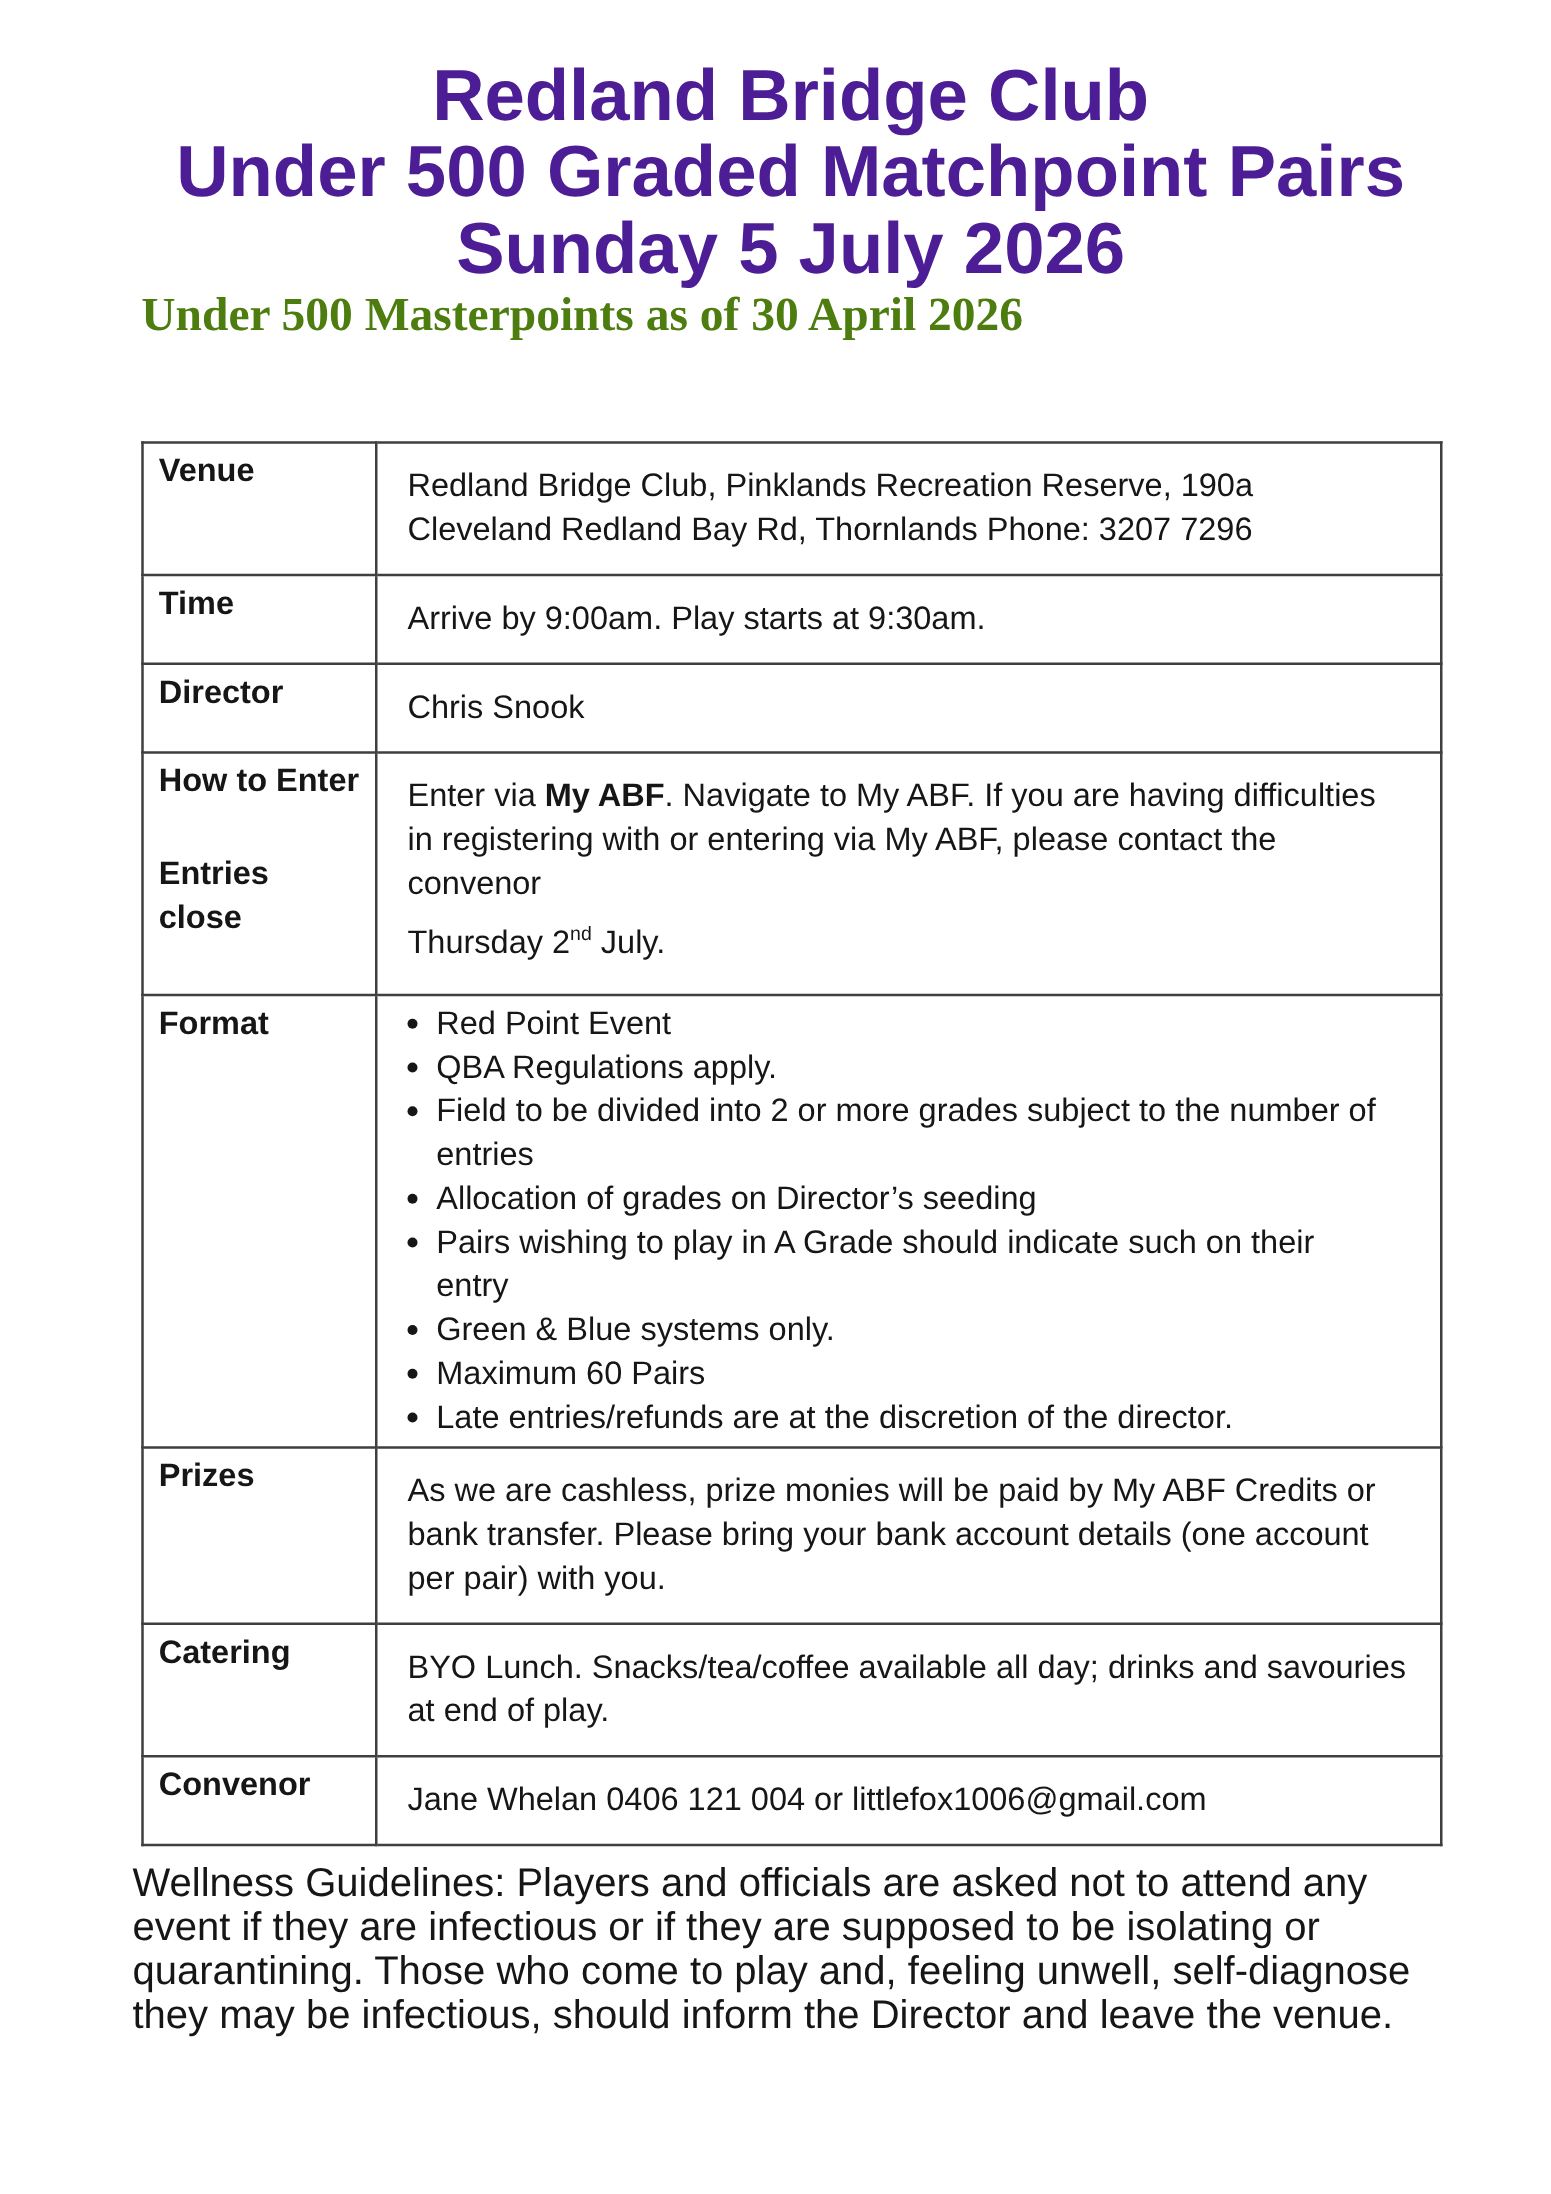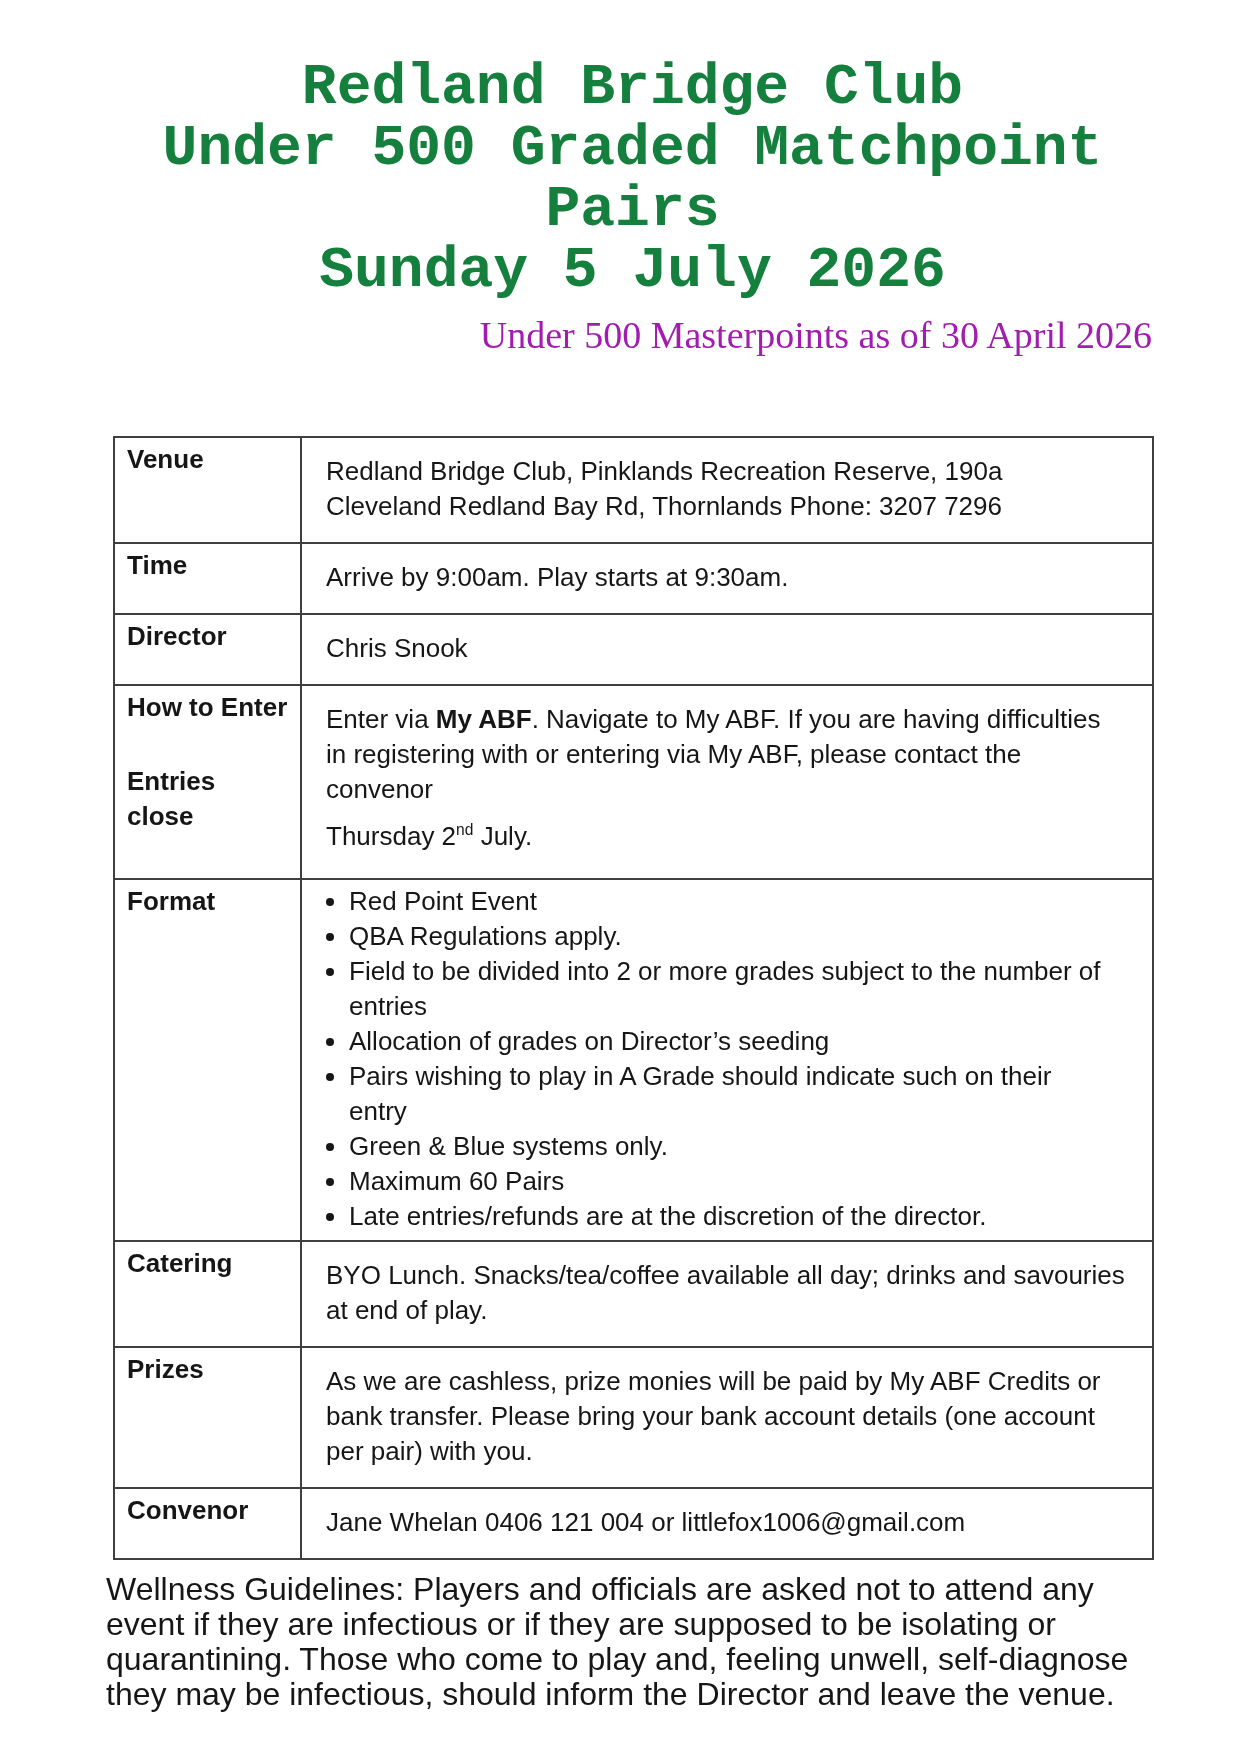--- a/index.html
+++ b/index.html
@@ -16,36 +16,36 @@
     font-family: "Liberation Sans", sans-serif;
     color: #161616;
   }
   .content {
     margin-left: 113px;
     width: 1039px;
     padding-top: 46px;
   }
   
   .title {
-    font-family: Liberation Mono, monospace;
+    font-family: Liberation Sans, sans-serif;
     font-weight: bold;
     font-size: 58px;
     line-height: 61px;
     text-align: center;
-    color: #15803d;
-    margin: 11px;
+    color: #4c1d95;
+    margin: 0;
   }
   .title .tline { display: block; }
   .subtitle {
     font-family: "Liberation Serif", serif;
-    font-weight: normal;
+    font-weight: bold;
     font-size: 38px;
     line-height: 46px;
-    text-align: right;
-    color: #a21caf;
+    text-align: left;
+    color: #4d7c0f;
     margin: 0;
   }
   
   table.info {
     margin-top: 78px;
     border-collapse: collapse;
     width: 1039px;
     table-layout: fixed;
     padding-left: 18px;
   }
@@ -149,30 +149,30 @@
               <li>Allocation of grades on Director’s seeding</li>
               <li>Pairs wishing to play in A Grade should indicate such on their entry</li>
               <li>Green &amp; Blue systems only.</li>
               <li>Maximum 60 Pairs</li>
               <li>Late entries/refunds are at the discretion of the director.</li>
             </ul>
           </td>
         </tr>
 
         <tr>
-          <td class="lbl">Catering</td>
+          <td class="lbl">Prizes</td>
           <td class="val">
-            <p>BYO Lunch. Snacks/tea/coffee available all day; drinks and savouries at end of play.</p>
+            <p>As we are cashless, prize monies will be paid by My ABF Credits or bank transfer.  Please bring your bank account details (one account per pair) with you.</p>
           </td>
         </tr>
 
         <tr>
-          <td class="lbl">Prizes</td>
+          <td class="lbl">Catering</td>
           <td class="val">
-            <p>As we are cashless, prize monies will be paid by My ABF Credits or bank transfer.  Please bring your bank account details (one account per pair) with you.</p>
+            <p>BYO Lunch. Snacks/tea/coffee available all day; drinks and savouries at end of play.</p>
           </td>
         </tr>
 
         <tr>
           <td class="lbl">Convenor</td>
           <td class="val">
             <p>Jane Whelan 0406 121 004 or littlefox1006@gmail.com</p>
           </td>
         </tr>
       </tbody>

